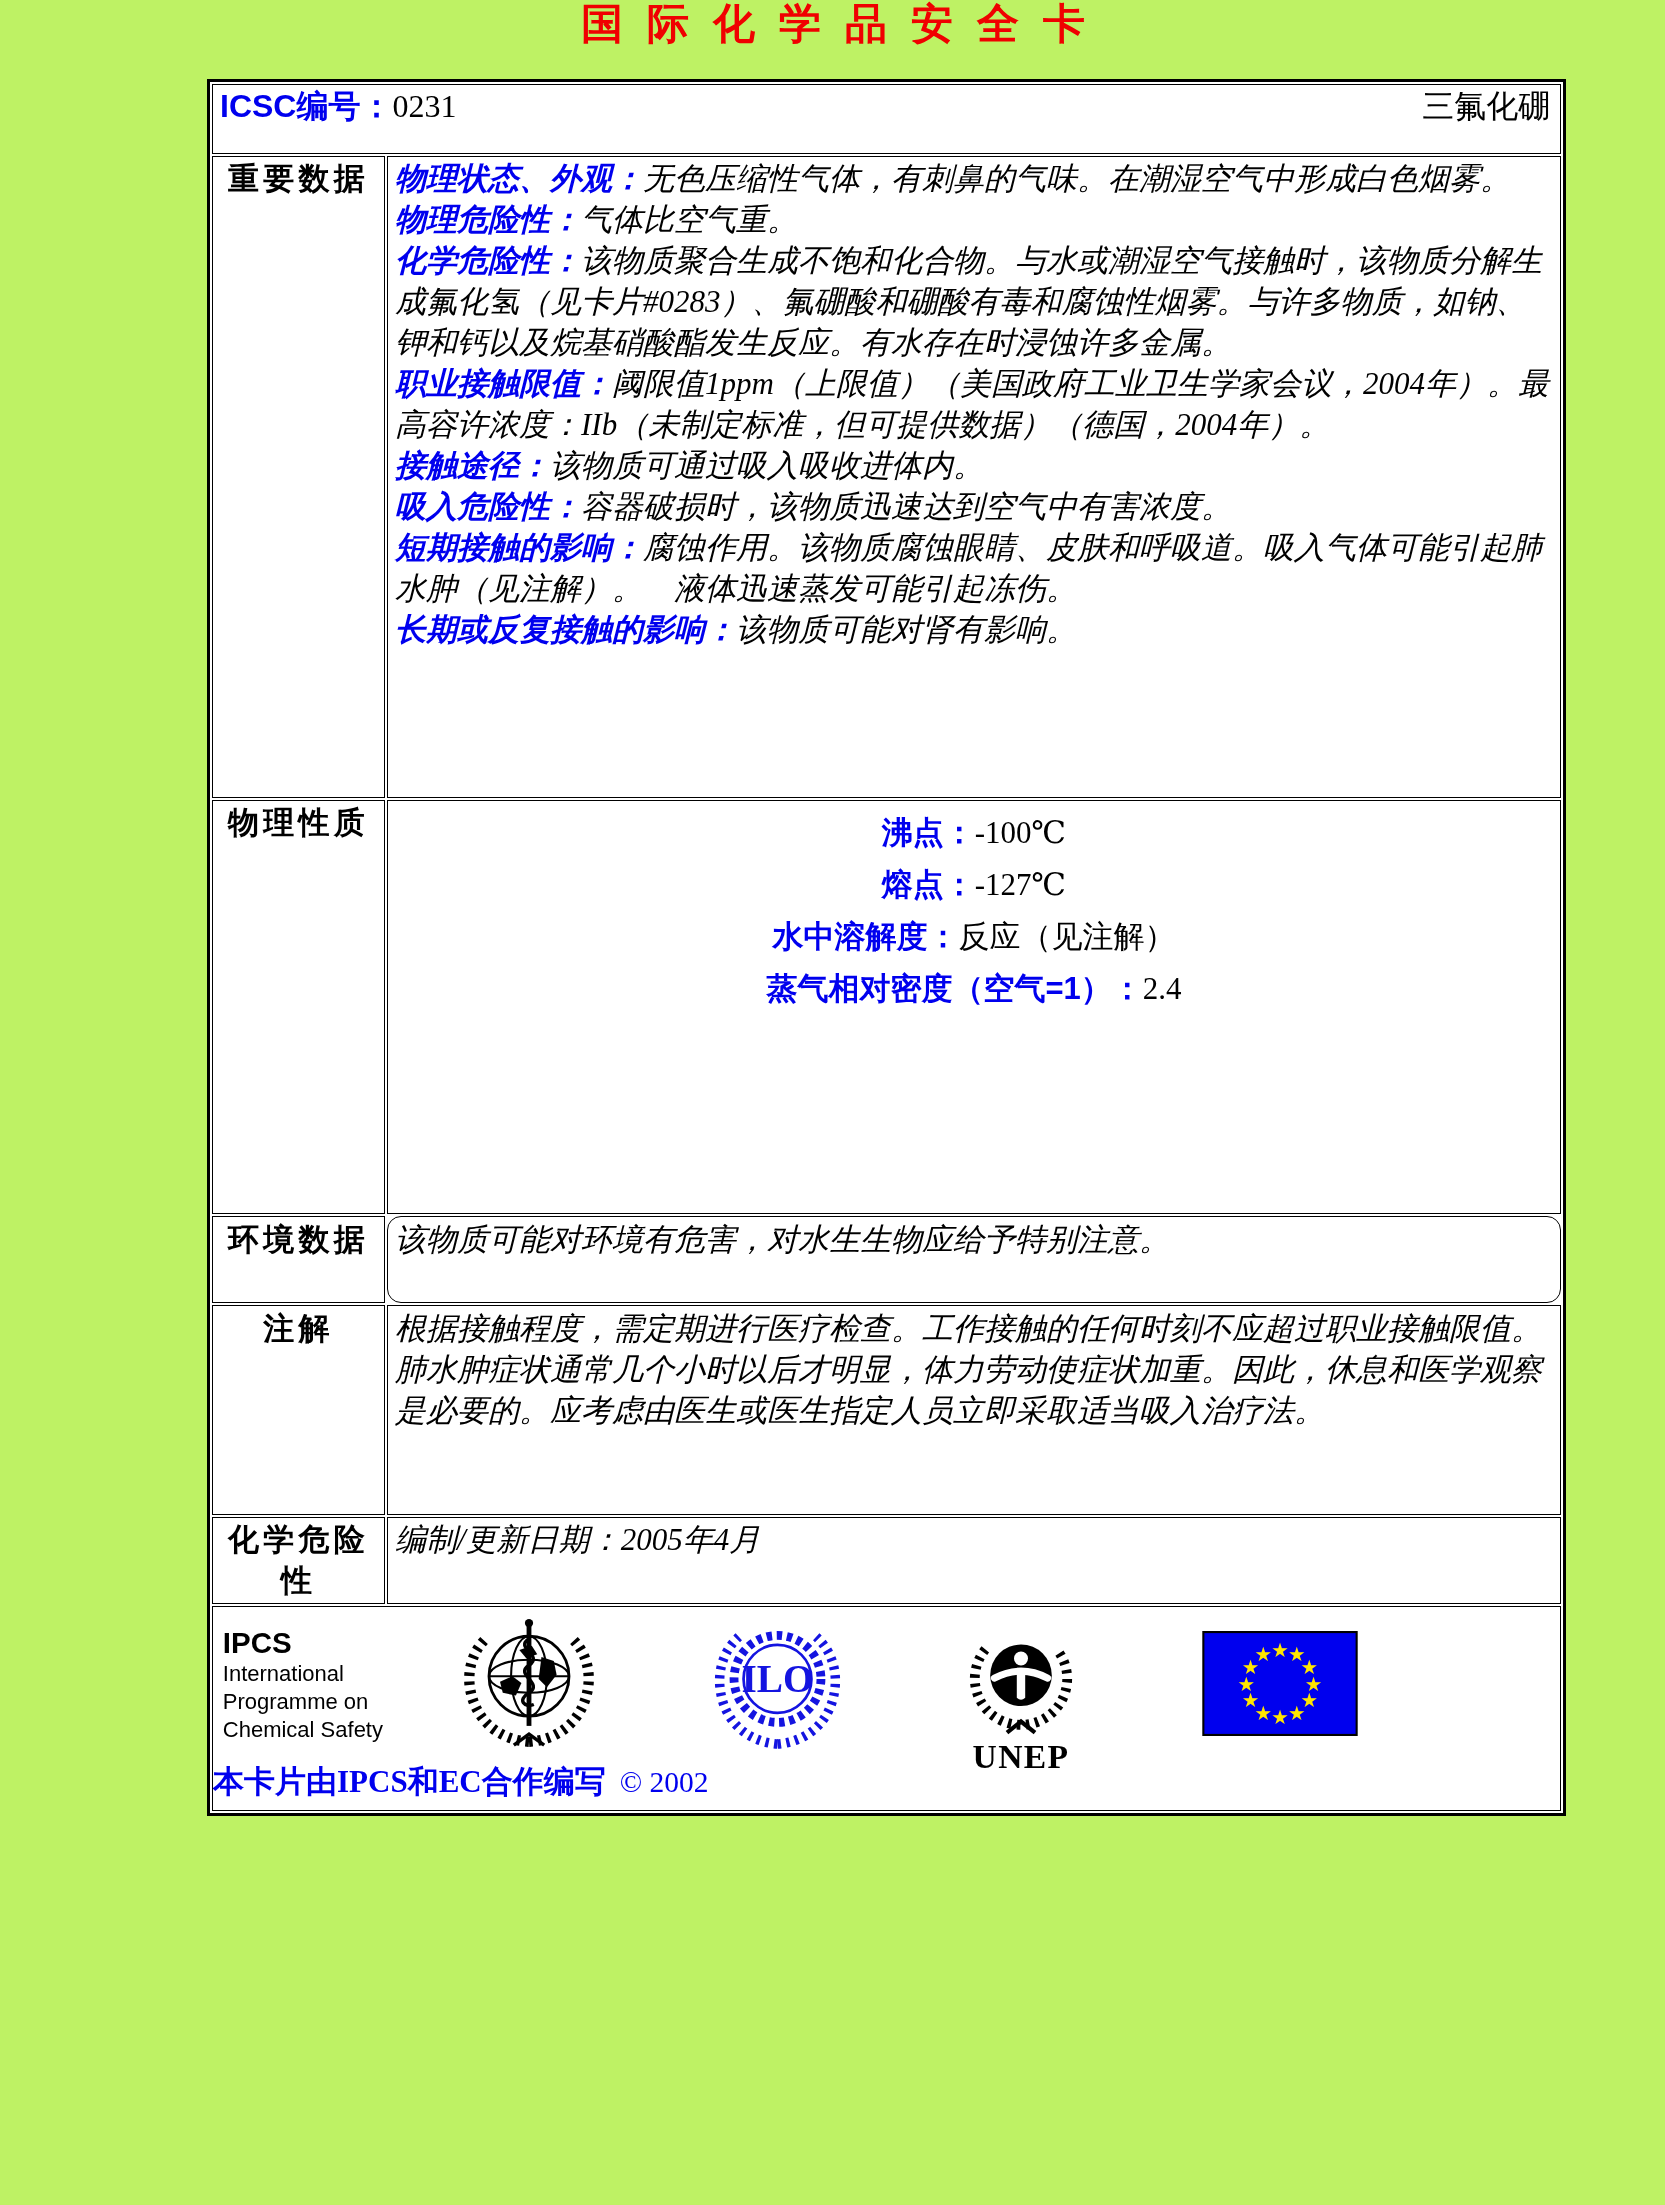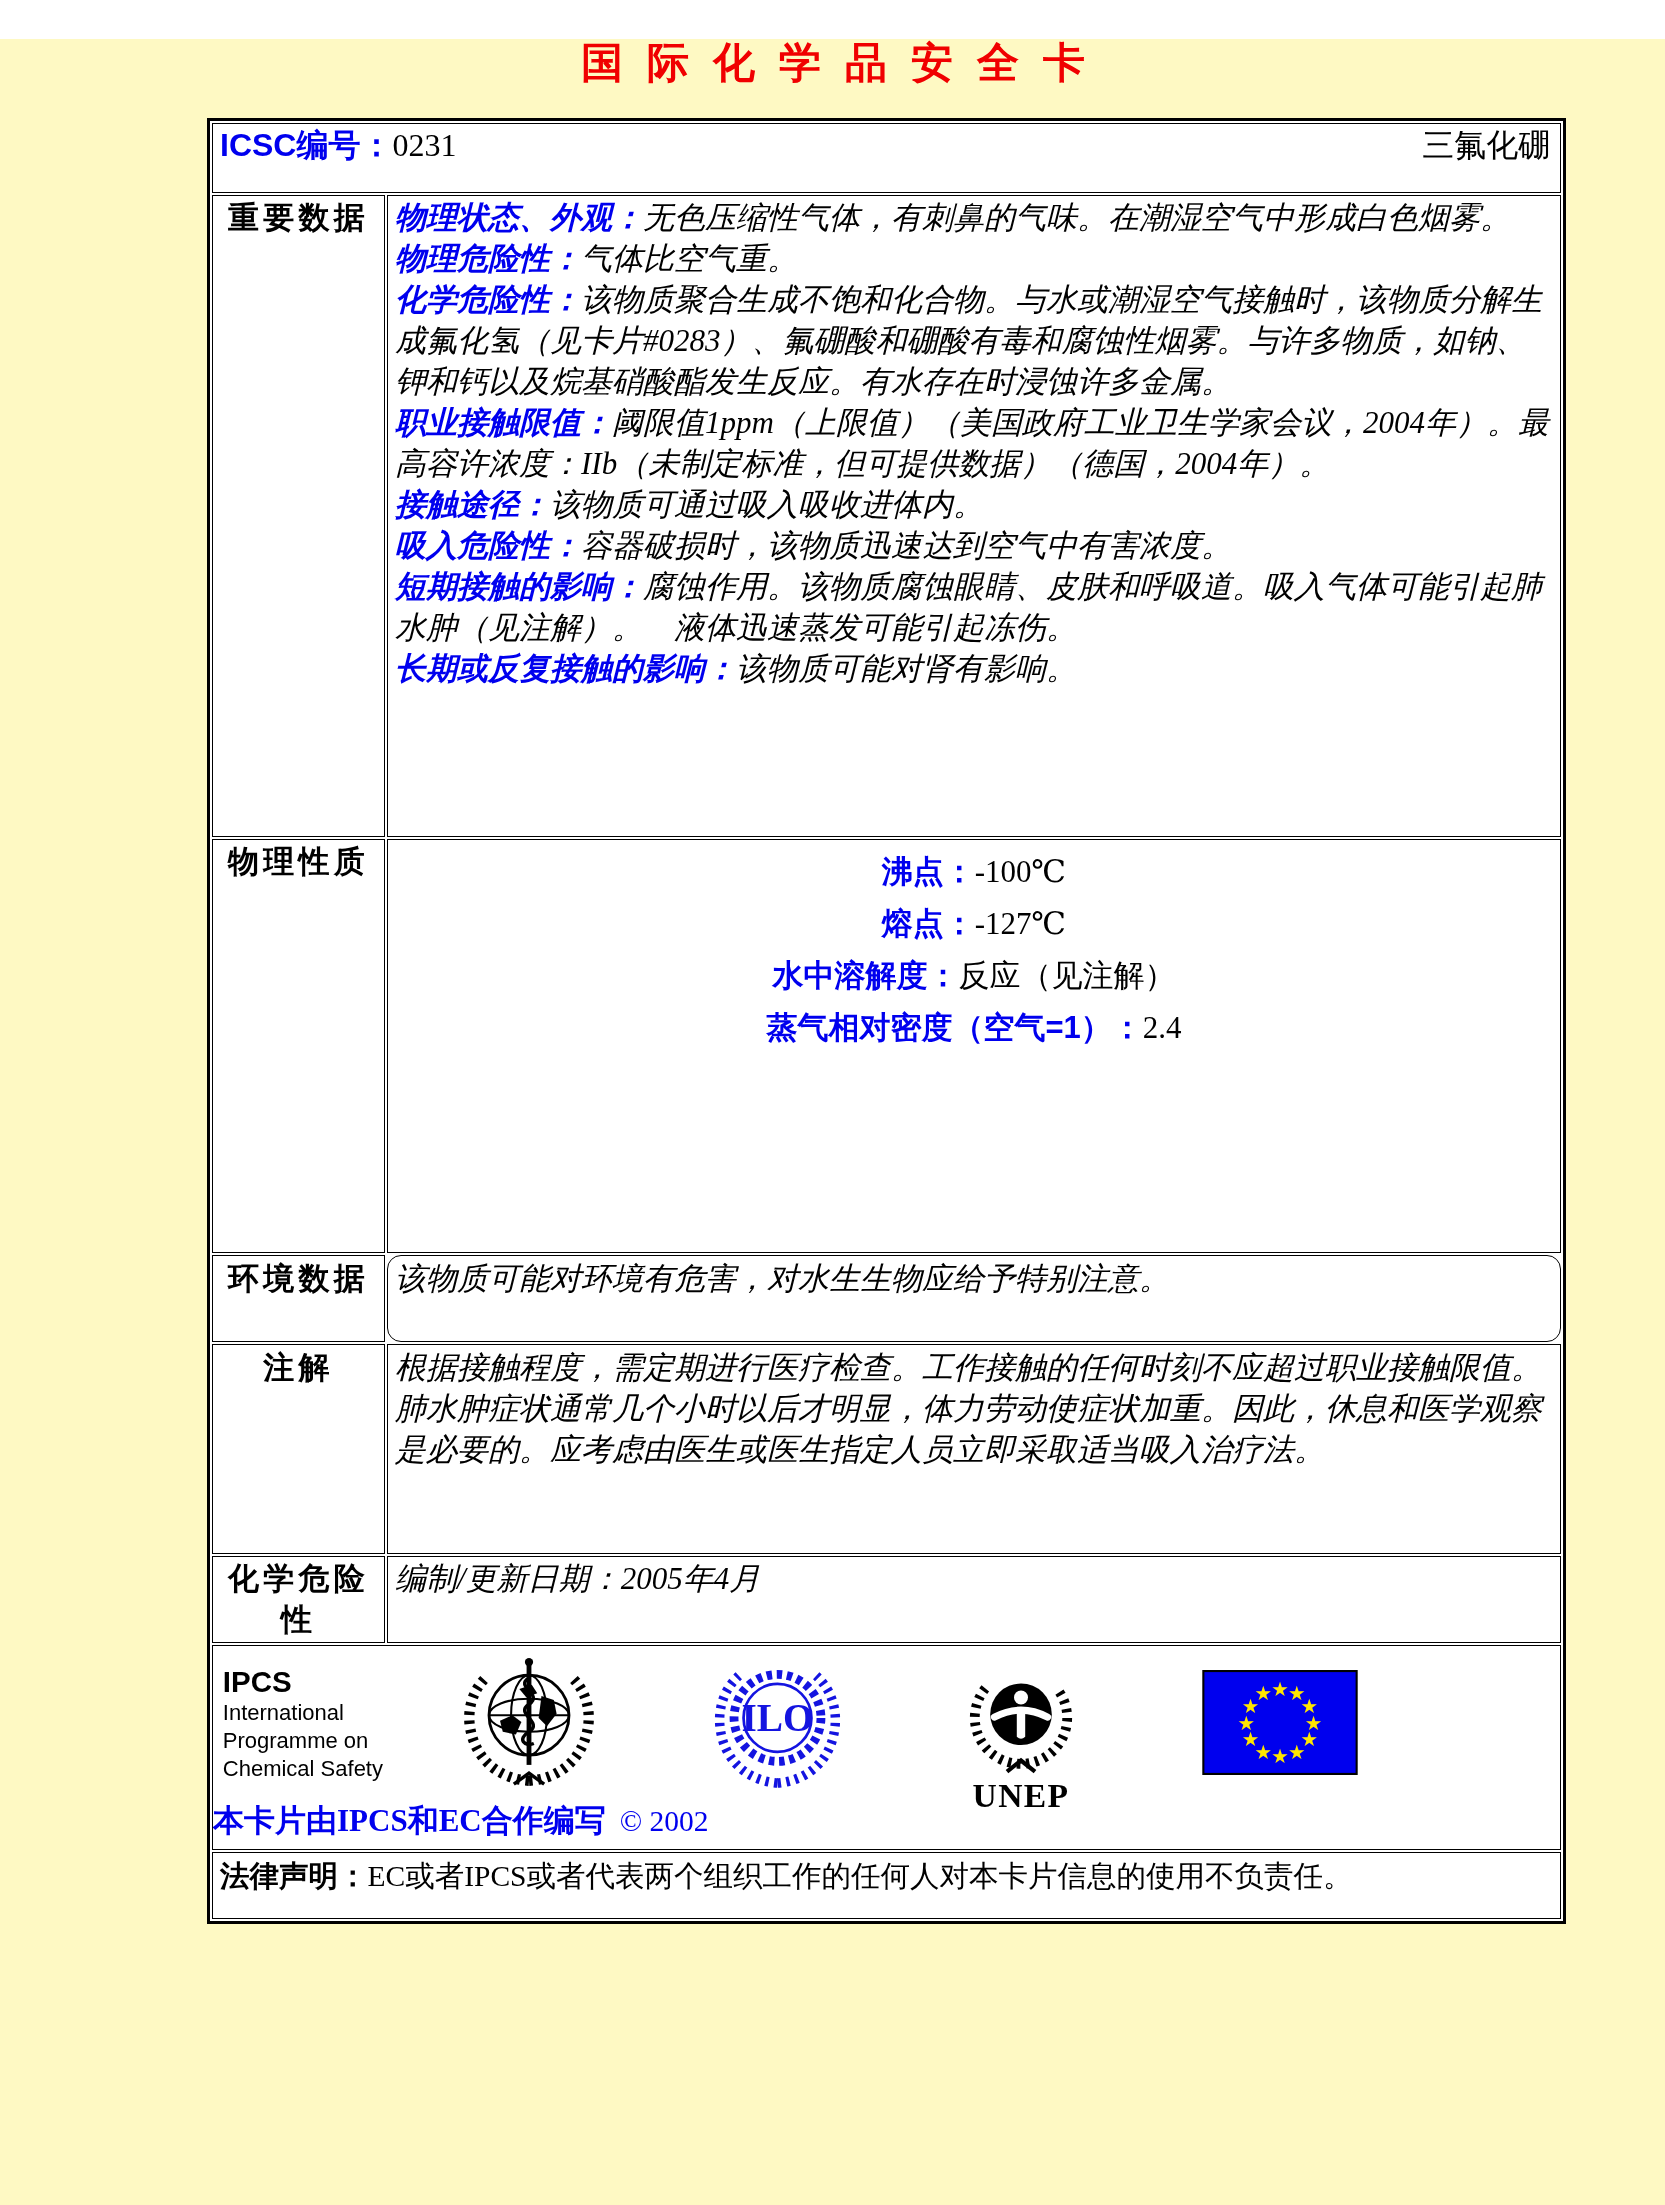--- a/index.html
+++ b/index.html
@@ -1,21 +1,21 @@
 <!DOCTYPE html>
 <html lang="zh" style="font-size:11.2px"><head>
 <meta charset="utf-8">
 <style>
   html,body{margin:0;padding:0;background:#ffffff;}
   body{
     width:1666px;height:2205px;position:relative;
     font-family:"Liberation Serif","DejaVu Serif",serif;
     color:#000;
   }
-  .page{position:absolute;inset:0;background:#fef9c3;margin-top:39px;}
+  .page{position:absolute;inset:0;background:#bef264;}
 
   
   .doc-title{
     position:absolute;top:1.4px;left:0;width:100%;
     text-align:center;
     font-family:"DejaVu Serif","Liberation Serif",serif;
     font-weight:bold;font-size:42px;line-height:46px;
     color:#f00000;
     letter-spacing:24px;text-indent:24px;
     white-space:nowrap;
@@ -213,22 +213,17 @@
             <text x="63" y="85">★</text>
                 <text x="69" y="61">★</text>
                 <text x="87" y="43">★</text>
           </g>
         </svg>
 
         <div class="credit-line"><span>本卡片由IPCS和EC合作编写</span><span class="credit-year">© 2002</span></div>
       </td>
     </tr>
 
-    <tr>
-      <td colspan="2" class="legal-cell">
-        <span class="legal-label">法律声明：</span><span class="legal-text">EC或者IPCS或者代表两个组织工作的任何人对本卡片信息的使用不负责任。</span>
-      </td>
-    </tr>
 
   </tbody>
     </table>
 </div>
 
 
 </body></html>

